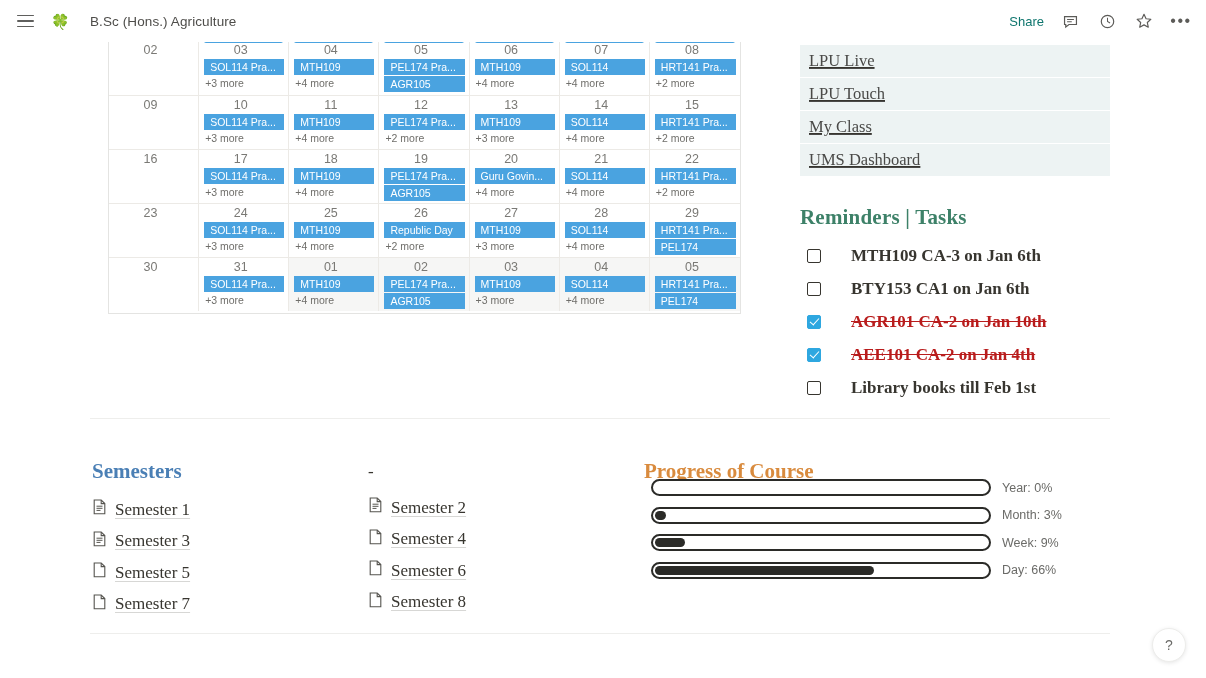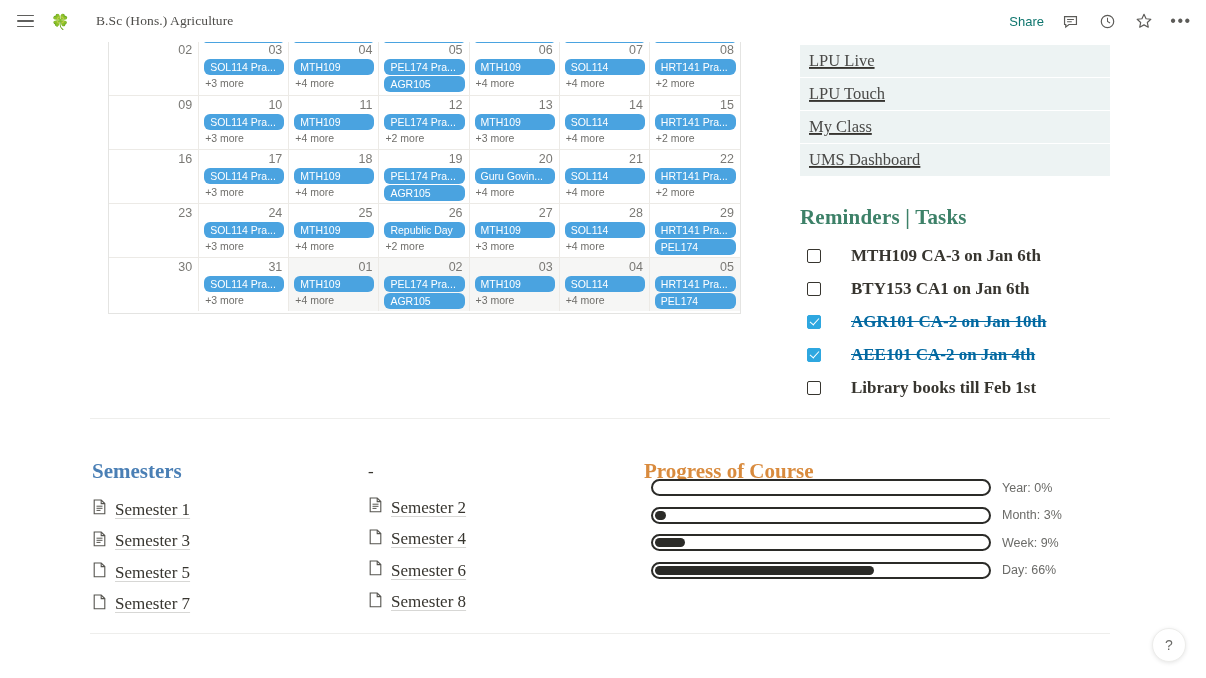--- a/index.html
+++ b/index.html
@@ -16,21 +16,21 @@
     position: absolute; top: 0; left: 0; width: 1206px; height: 42px;
     display: flex; align-items: center;
     background: #ffffff; z-index: 40;
   }
   .hamburger { margin-left: 12px; width: 26px; height: 26px;
     display: flex; flex-direction: column; justify-content: center;
     align-items: center; gap: 4px; cursor: pointer; }
   .hamburger span { display: block; width: 17px; height: 1.6px; background: #5f5f5d; border-radius: 1px; }
   .doc-emoji { margin-left: 14px; font-size: 15px; line-height: 1; width: 18px;
     display: flex; align-items: center; justify-content: center; }
-  .doc-title { margin-left: 26px; font-size: 13.5px; color: #4e4d4a; letter-spacing: .1px; white-space: nowrap; font-family: Liberation Serif, serif; }
+  .doc-title { margin-left: 20px; font-size: 13.5px; color: #4e4d4a; letter-spacing: .1px; white-space: nowrap; }
   .topbar-right { margin-left: auto; margin-right: 14px; display: flex; align-items: center; gap: 15px; }
   .share-btn { font-size: 13px; color: #0f766e; cursor: pointer; }
   .tb-icon { width: 22px; height: 22px; display: flex; align-items: center; justify-content: center;
     color: #5c5b58; cursor: pointer; }
   .tb-icon svg { display: block; }
   .dots { letter-spacing: 1.6px; font-size: 16px; line-height: 10px; color: #5c5b58; }
 
   
   .calendar {
     position: absolute; left: 108px; top: 41px;
@@ -41,24 +41,24 @@
     background: #fff;
   }
   .cal-row { display: flex; height: 54px; }
   .cal-row + .cal-row { border-top: 1px solid #eceae6; }
   .cal-cell {
     width: 90.4px; position: relative; padding: 0;
     border-right: 1px solid #eceae6; overflow: hidden;
   }
   .cal-cell:last-child { border-right: none; }
   .cal-cell.other-month { background: #f6f6f5; }
-  .cal-date { font-size: 12.5px; color: #7a7975; text-align: right;
+  .cal-date { font-size: 12.5px; color: #7a7975; text-align: center;
     padding: 2px 6px 0 0; line-height: 15px; font-family: "Liberation Sans", sans-serif; }
   .chip {
-    margin: 1px 4px 1px 5px; height: 16px; border-radius: 6px;
+    margin: 1px 4px 1px 5px; height: 16px; border-radius: 0;
     background: #4aa3e0; color: #fff; font-size: 10.5px; line-height: 16px;
     padding: 0 6px; white-space: nowrap; overflow: hidden; text-overflow: ellipsis;
     cursor: pointer;
   }
   .more { font-size: 10.5px; color: #6f6e6a; padding-left: 6px; line-height: 14px; cursor: pointer; }
   .toptick { position: absolute; top: -2px; left: 5px; right: 5px; height: 4px;
      background: #4aa3e0; border-radius: 3px; }
 
   
   .right-col { position: absolute; left: 800px; top: 30px; width: 310px; }
@@ -86,21 +86,21 @@
     background: #fff; flex: none; margin-left: 7px; cursor: pointer; }
   .cb.checked { background: #2ea7e0; border-color: #2ea7e0; position: relative; }
   .cb.checked::after {
     content: ""; position: absolute; left: 3.7px; top: 0.6px;
     width: 4px; height: 8px; border: solid #fff; border-width: 0 1.8px 1.8px 0;
     transform: rotate(42deg);
   }
   .todo-label {
     font-family: "Liberation Serif", serif; font-size: 17px; color: #37352f; margin-left: 30px; font-weight: bold;
   }
-  .todo.done .todo-label { color: #0369a1; text-decoration: line-through; }
+  .todo.done .todo-label { color: #b91c1c; text-decoration: line-through; }
 
   
   .divider { position: absolute; left: 90px; width: 1020px; height: 1px; background: #eeeeec; }
 
   
   .sec-title-blue {
     font-family: "Liberation Serif", serif; font-size: 21px; font-weight: bold; color: #4a7fb5;
   }
   .sec-title-orange {
     font-family: "Liberation Serif", serif; font-size: 21px; font-weight: bold; color: #d98b3e;

